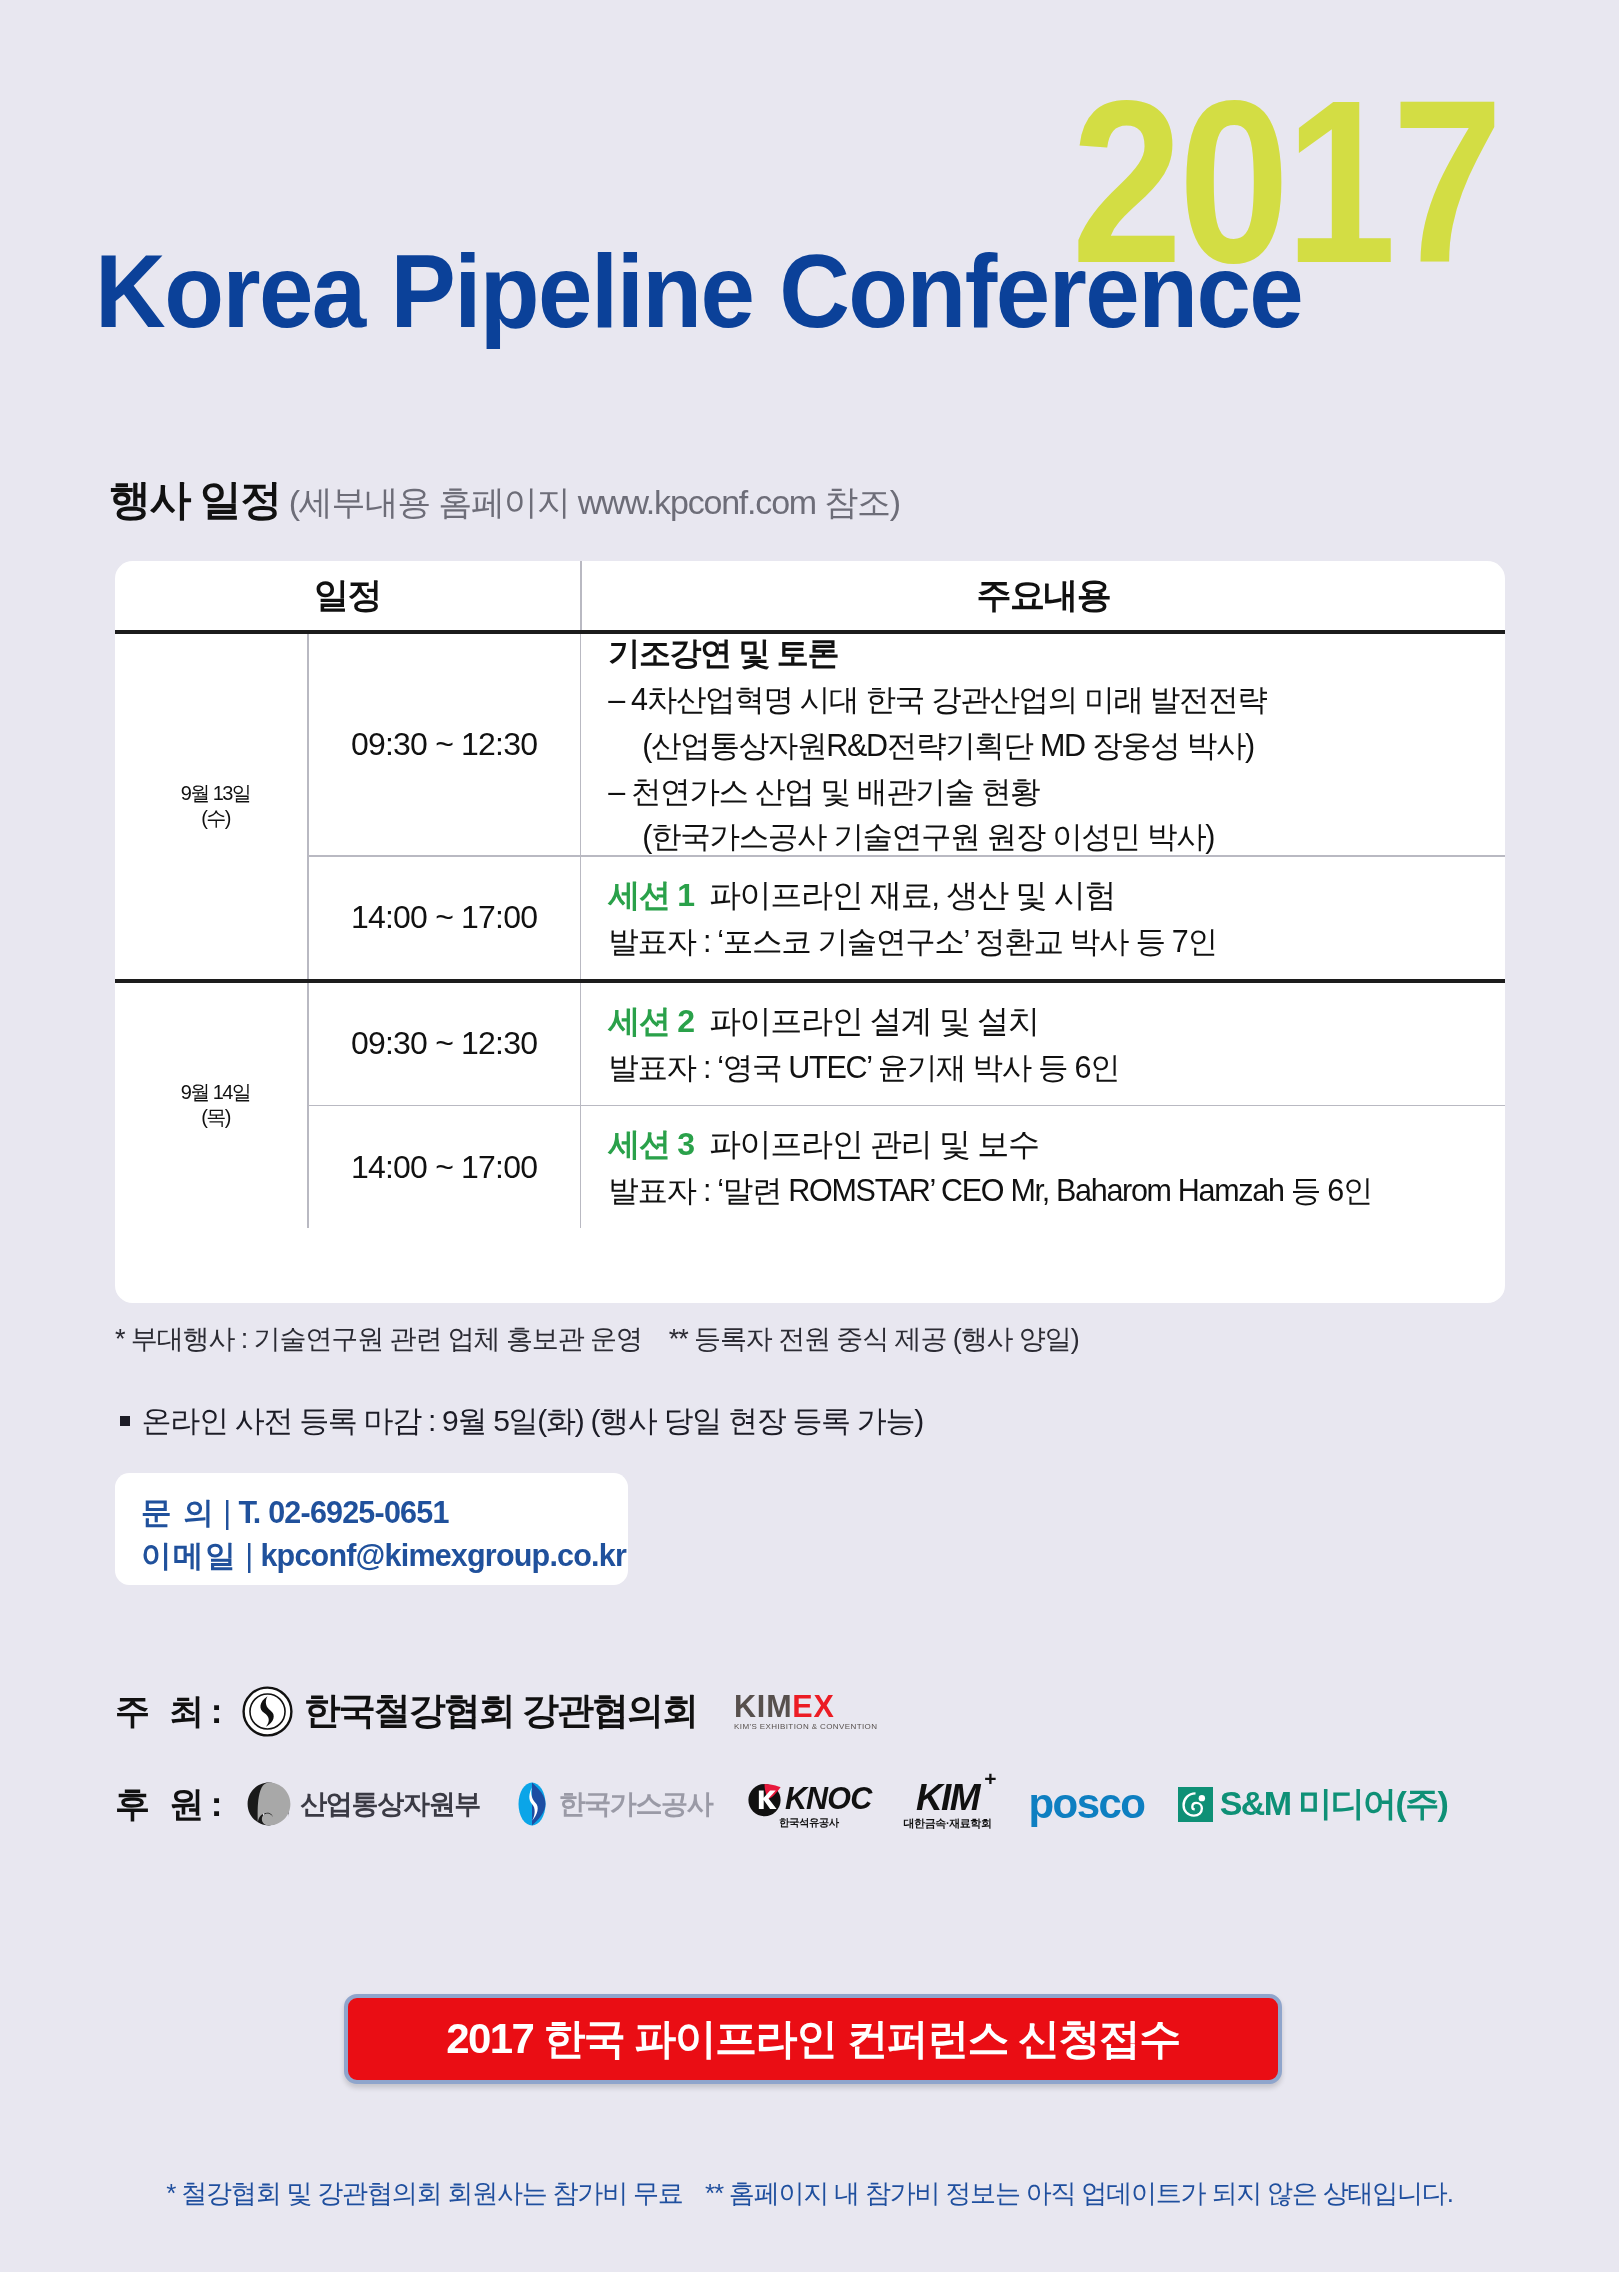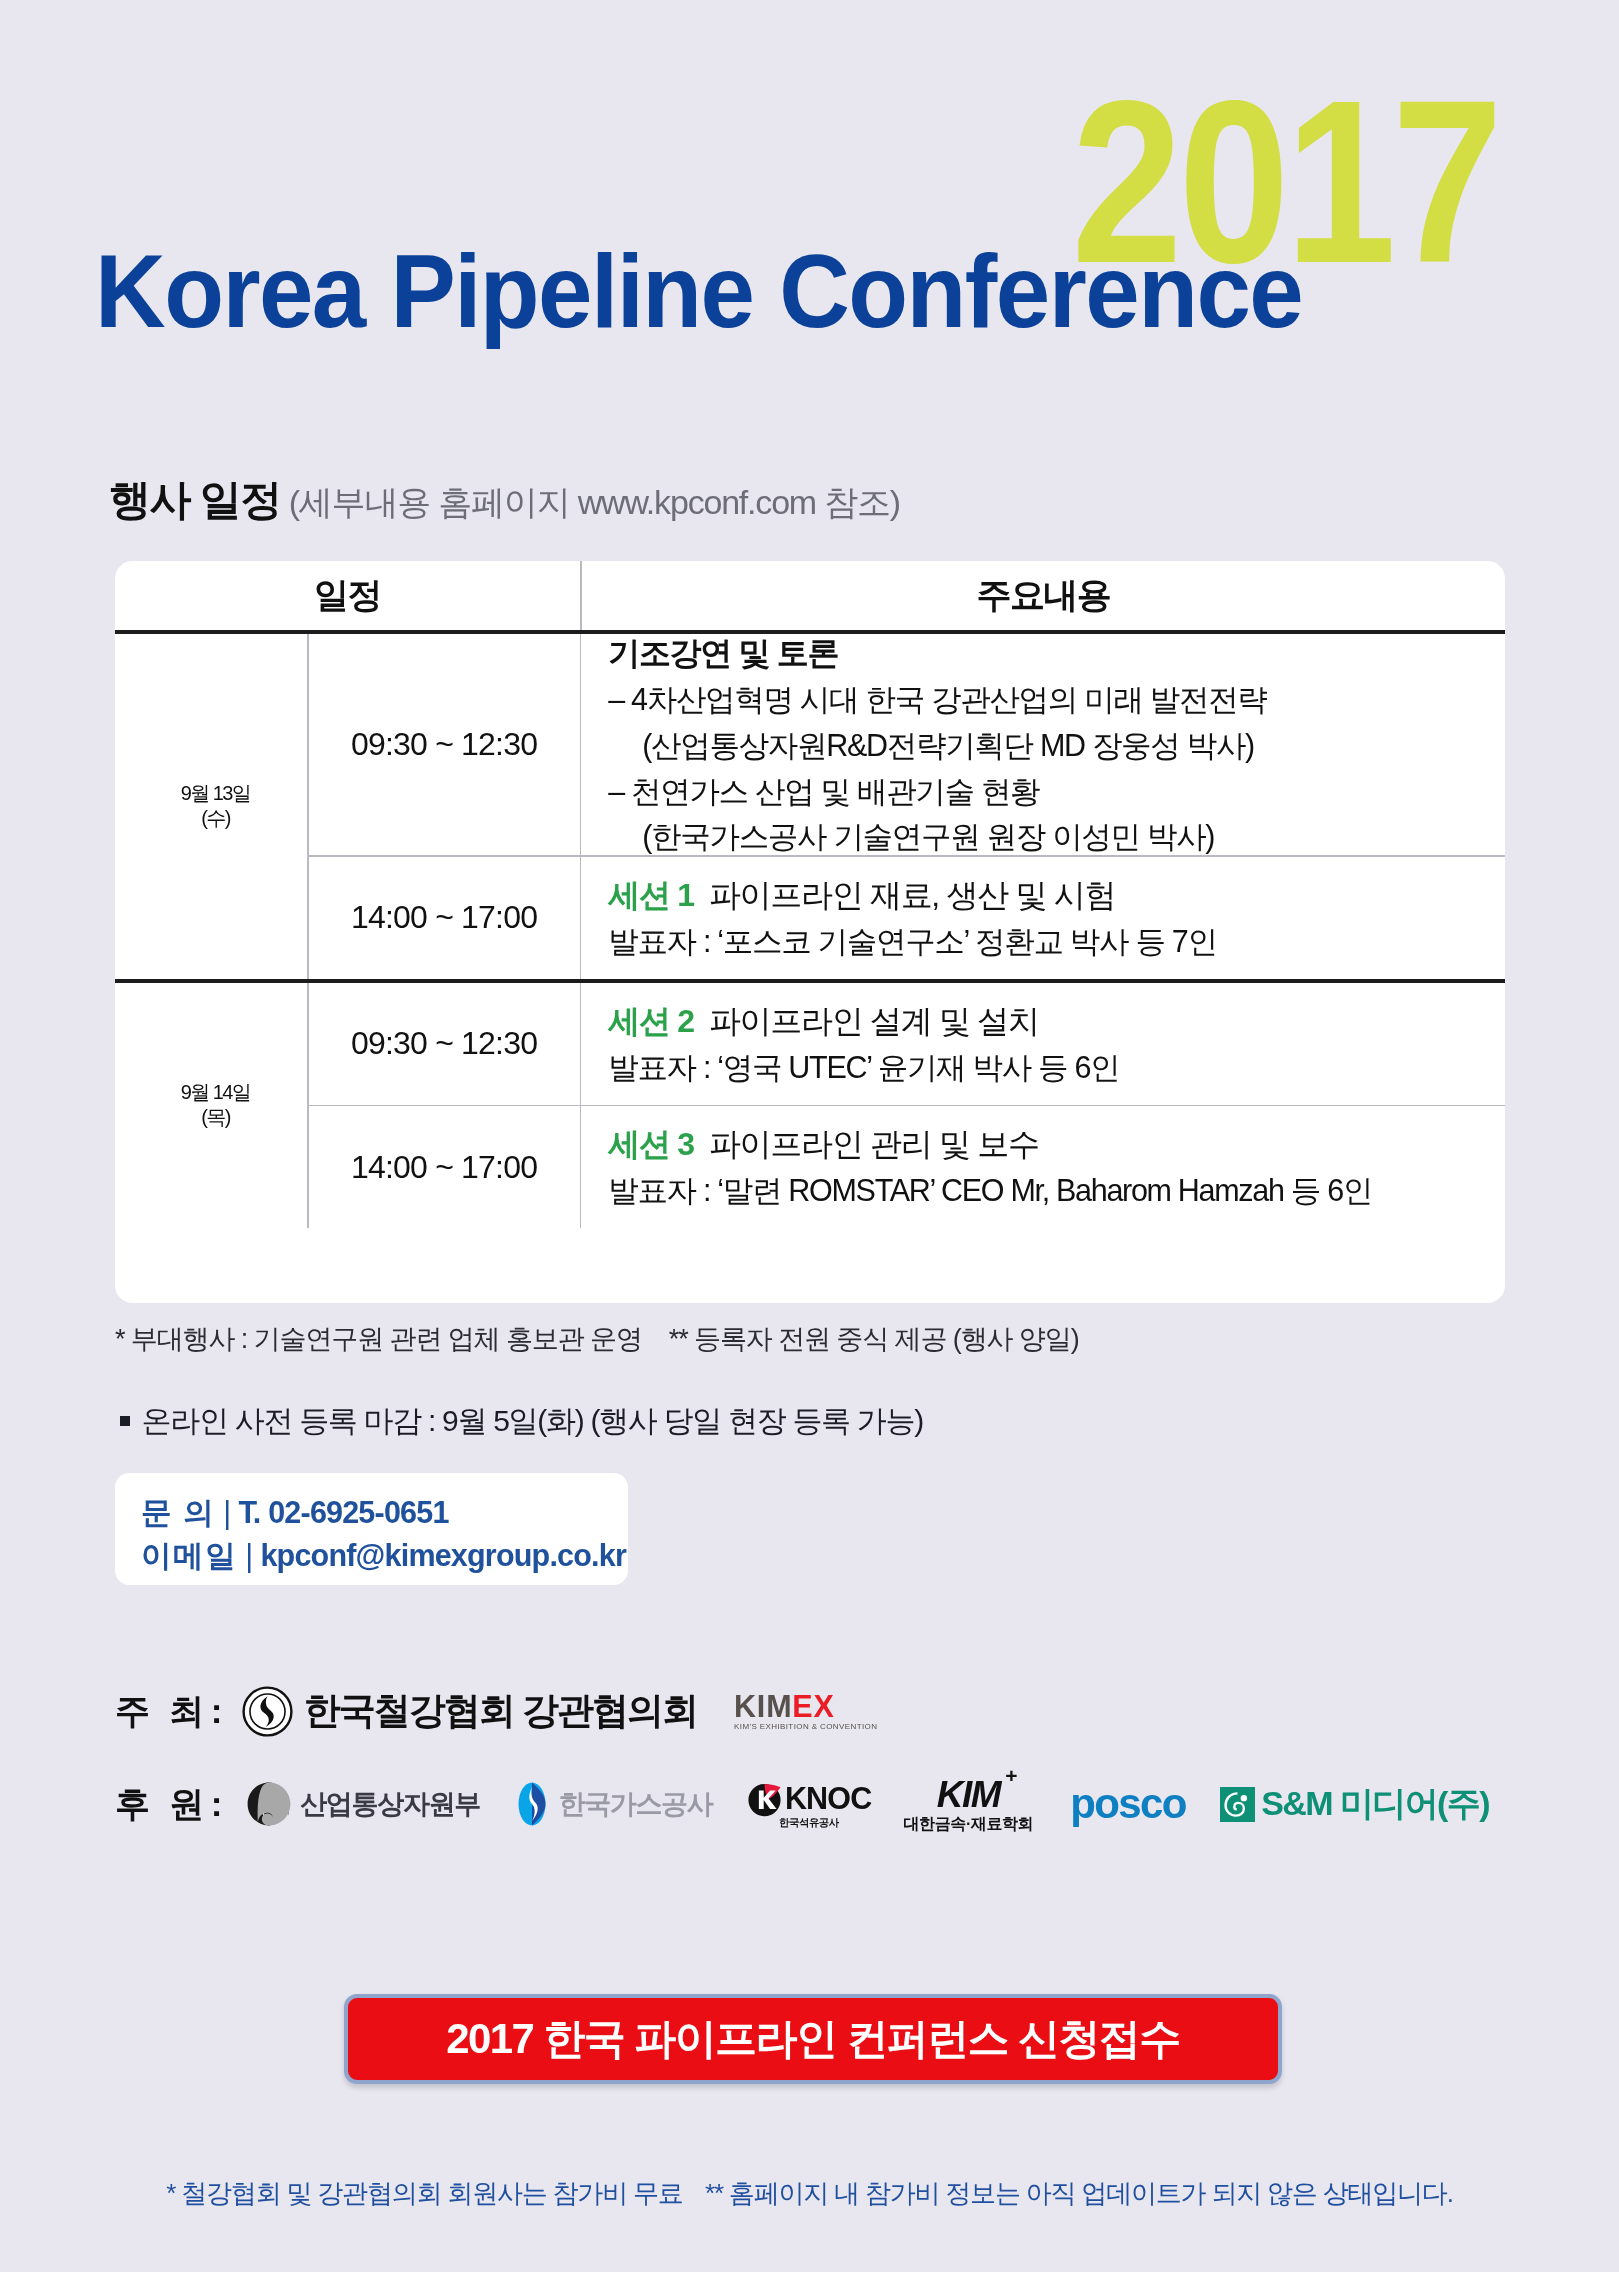--- a/index.html
+++ b/index.html
@@ -127,27 +127,27 @@
 
   .motie-mark { width: 46px; height: 46px; margin-left: 19px; flex: 0 0 46px; }
   .motie-text { font-size: 27px; font-weight: 700; color: #3a3a44; letter-spacing: -1.3px; margin-left: 8px; }
 
   .kogas-mark { width: 34px; height: 46px; margin-left: 35px; flex: 0 0 34px; }
   .kogas-text { font-size: 27px; font-weight: 700; color: #9a9aa6; letter-spacing: -1.4px; margin-left: 9.6px; }
 
   .knoc { margin-left: 34px; display: flex; flex-direction: column; align-items: center; line-height: 1; }
   .knoc-top { display: flex; align-items: center; }
   .knoc-mark { width: 37px; height: 37px; }
-  .knoc-name { font-size: 30.5px; font-weight: 700; color: #111; letter-spacing: -0.8px; margin-left: 1.6px; }
+  .knoc-name { font-size: 30.5px; font-weight: 700; color: #111; letter-spacing: -0.8px; margin-left: 1.6px; font-style: italic; }
   .knoc-sub { font-size: 10.4px; font-weight: 700; color: #111; margin-top: 1.6px; letter-spacing: -0.4px; }
 
   .kim { margin-left: 32px; display: flex; flex-direction: column; align-items: center; line-height: 1; }
   .kim-main { font-size: 37px; font-weight: 700; color: #111; font-style: italic; letter-spacing: -1.6px; position: relative; }
   .kim-plus { position: absolute; right: -16px; top: -11.2px; font-size: 21px; font-style: normal; }
-  .kim-sub { font-size: 16px; font-weight: 700; color: #111; margin-top: 2.4px; letter-spacing: -0.4px; }
+  .kim-sub { font-size: 11px; font-weight: 700; color: #111; margin-top: 2.4px; letter-spacing: -0.4px; }
 
   .posco {
     margin-left: 37px; font-size: 42px; font-weight: 700; color: #0e7fc1;
     letter-spacing: -1.6px; line-height: 1;
   }
 
   .snm { margin-left: 34px; display: flex; align-items: center; }
   .snm-mark { width: 35px; height: 35px; flex: 0 0 35px; }
   .snm-text { font-size: 34px; font-weight: 700; color: #0e9076; letter-spacing: -1.6px; margin-left: 6.4px; }
 

